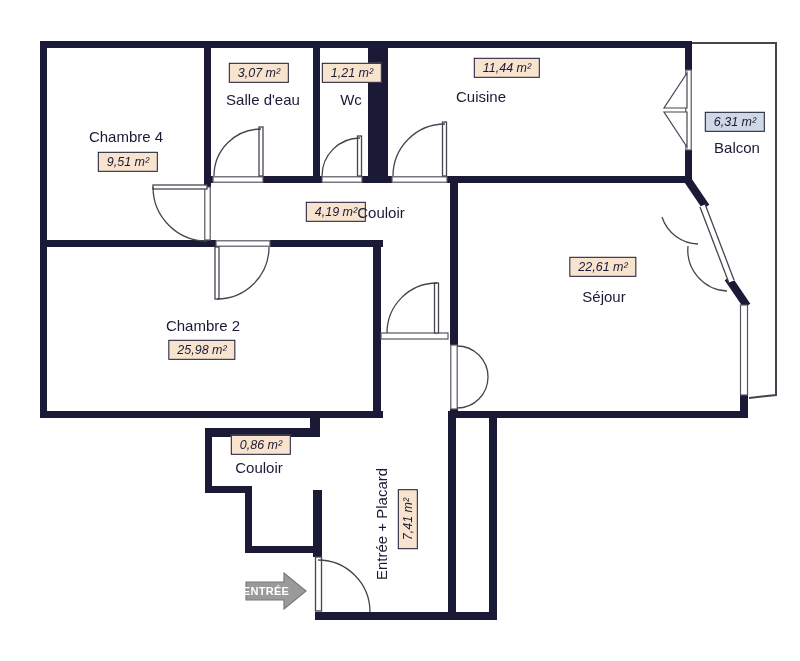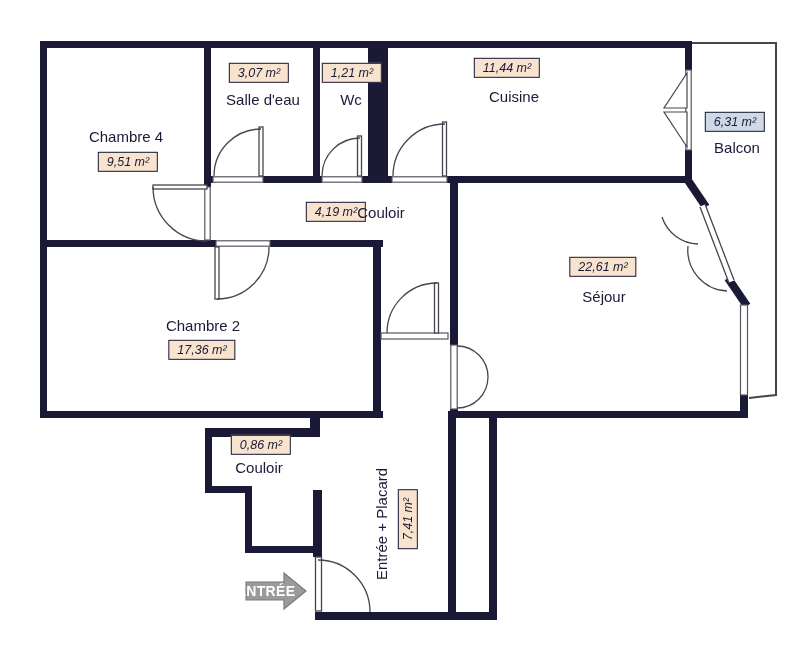--- a/index.html
+++ b/index.html
@@ -14,21 +14,21 @@
   .arc{fill:none;stroke:#45454f;stroke-width:1.3;}
   .tri{fill:#ffffff;stroke:#45454f;stroke-width:1.2;}
   .arrow{fill:#9a9a9a;stroke:#7a7a82;stroke-width:1.2;}
   .name{position:absolute;transform:translate(-50%,-50%);font-size:15px;color:#1a1a36;
         white-space:nowrap;line-height:1;}
   .chip{position:absolute;transform:translate(-50%,-50%);font-size:12.5px;font-style:italic;
         color:#1a1a36;background:#f8e3ce;border:1.5px solid #1a1a36;padding:2px 8px;
         white-space:nowrap;line-height:1.15;}
   .chip.blue{background:#cfd9e6;font-style:italic;}
   .rot{transform:translate(-50%,-50%) rotate(-90deg);}
-  .arrow-label{position:absolute;transform:translate(-50%,-50%);font-size:14px;font-weight:bold;
+  .arrow-label{position:absolute;transform:translate(-50%,-50%);font-size:11px;font-weight:bold;
         color:#ffffff;letter-spacing:0.3px;white-space:nowrap;}
 </style>
 </head>
 <body>
 
 <div id="plan">
 
   <svg width="800" height="661" viewBox="0 0 800 661">
 
     <g>
@@ -144,33 +144,33 @@
   <div class="name" style="left:126px;top:136px">Chambre 4</div>
   <div class="chip" style="left:128px;top:162px">9,51 m²</div>
 
   <div class="chip" style="left:259px;top:73px">3,07 m²</div>
   <div class="name" style="left:263px;top:99px">Salle d'eau</div>
 
   <div class="chip" style="left:352px;top:73px">1,21 m²</div>
   <div class="name" style="left:351px;top:99px">Wc</div>
 
   <div class="chip" style="left:507px;top:68px">11,44 m²</div>
-  <div class="name" style="left:514px;top:96px">Cuisine</div>
+  <div class="name" style="left:481px;top:96px">Cuisine</div>
 
   <div class="chip blue" style="left:735px;top:122px">6,31 m²</div>
   <div class="name" style="left:737px;top:147px">Balcon</div>
 
   <div class="chip" style="left:336px;top:212px">4,19 m²</div>
   <div class="name" style="left:381px;top:212px">Couloir</div>
 
   <div class="chip" style="left:603px;top:267px">22,61 m²</div>
   <div class="name" style="left:604px;top:296px">Séjour</div>
 
   <div class="name" style="left:203px;top:325px">Chambre 2</div>
-  <div class="chip" style="left:202px;top:350px">17,36 m²</div>
+  <div class="chip" style="left:202px;top:350px">25,98 m²</div>
 
   <div class="chip" style="left:261px;top:445px">0,86 m²</div>
   <div class="name" style="left:259px;top:467px">Couloir</div>
 
   <div class="name rot" style="left:381px;top:524px">Entrée + Placard</div>
   <div class="chip rot" style="left:408px;top:519px">7,41 m²</div>
 
   <div class="arrow-label" style="left:266px;top:591px">ENTRÉE</div>
 </div>
 

